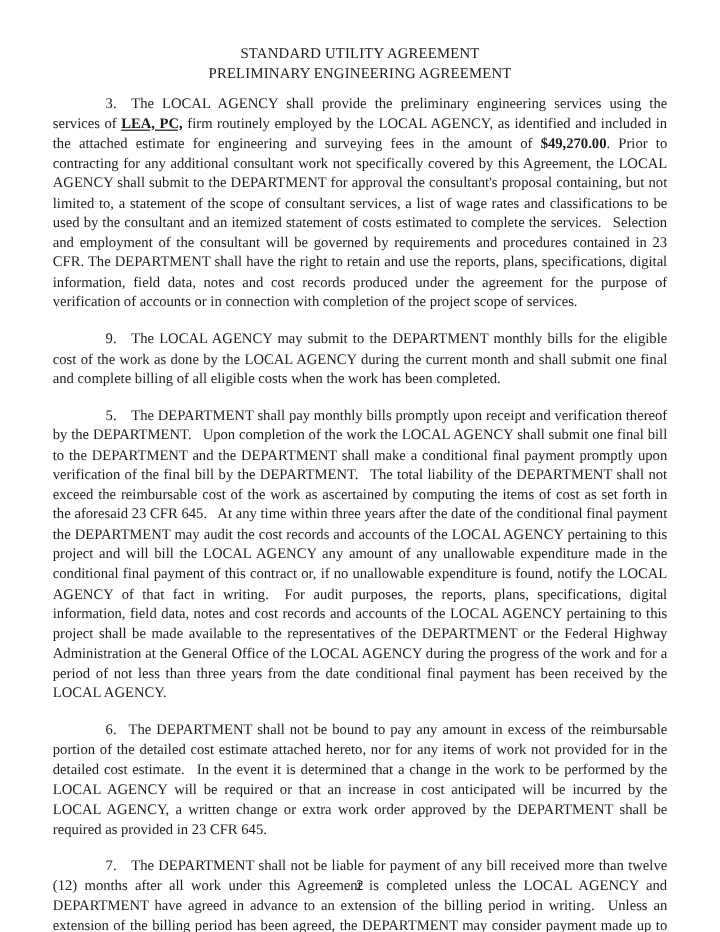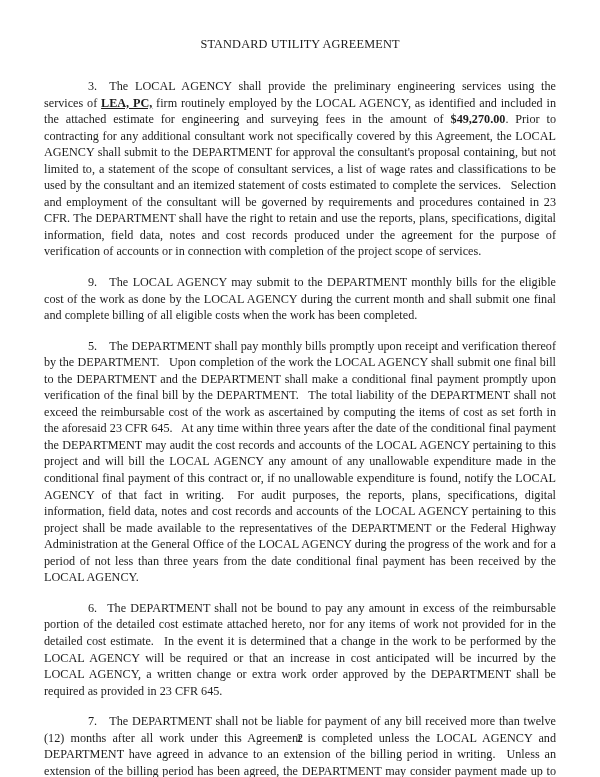--- a/index.html
+++ b/index.html
@@ -74,20 +74,21 @@
     color: #1c1c1c;
   }
 </style>
 </head>
 <body>
 
 <div class="page">
 
   <div class="heading-block">
     <div class="heading-line">STANDARD UTILITY AGREEMENT</div>
+    <div class="heading-line">PRELIMINARY ENGINEERING AGREEMENT</div>
   </div>
 
   <div class="body-block">
 
     <p class="para"><span>3. The LOCAL AGENCY shall provide the preliminary engineering services using the services of </span><span class="bu">LEA, PC,</span><span> firm routinely employed by the LOCAL AGENCY, as identified and included in the attached estimate for engineering and surveying fees in the amount of </span><span class="b">$49,270.00</span><span>. Prior to contracting for any additional consultant work not specifically covered by this Agreement, the LOCAL AGENCY shall submit to the DEPARTMENT for approval the consultant's proposal containing, but not limited to, a statement of the scope of consultant services, a list of wage rates and classifications to be used by the consultant and an itemized statement of costs estimated to complete the services.  Selection and employment of the consultant will be governed by requirements and procedures contained in 23 CFR. The DEPARTMENT shall have the right to retain and use the reports, plans, specifications, digital information, field data, notes and cost records produced under the agreement for the purpose of verification of accounts or in connection with completion of the project scope of services.</span></p>
 
     <p class="para">9. The LOCAL AGENCY may submit to the DEPARTMENT monthly bills for the eligible cost of the work as done by the LOCAL AGENCY during the current month and shall submit one final and complete billing of all eligible costs when the work has been completed.</p>
 
     <p class="para">5. The DEPARTMENT shall pay monthly bills promptly upon receipt and verification thereof by the DEPARTMENT.  Upon completion of the work the LOCAL AGENCY shall submit one final bill to the DEPARTMENT and the DEPARTMENT shall make a conditional final payment promptly upon verification of the final bill by the DEPARTMENT.  The total liability of the DEPARTMENT shall not exceed the reimbursable cost of the work as ascertained by computing the items of cost as set forth in the aforesaid 23 CFR 645.  At any time within three years after the date of the conditional final payment the DEPARTMENT may audit the cost records and accounts of the LOCAL AGENCY pertaining to this project and will bill the LOCAL AGENCY any amount of any unallowable expenditure made in the conditional final payment of this contract or, if no unallowable expenditure is found, notify the LOCAL AGENCY of that fact in writing.  For audit purposes, the reports, plans, specifications, digital information, field data, notes and cost records and accounts of the LOCAL AGENCY pertaining to this project shall be made available to the representatives of the DEPARTMENT or the Federal Highway Administration at the General Office of the LOCAL AGENCY during the progress of the work and for a period of not less than three years from the date conditional final payment has been received by the LOCAL AGENCY.</p>
 

